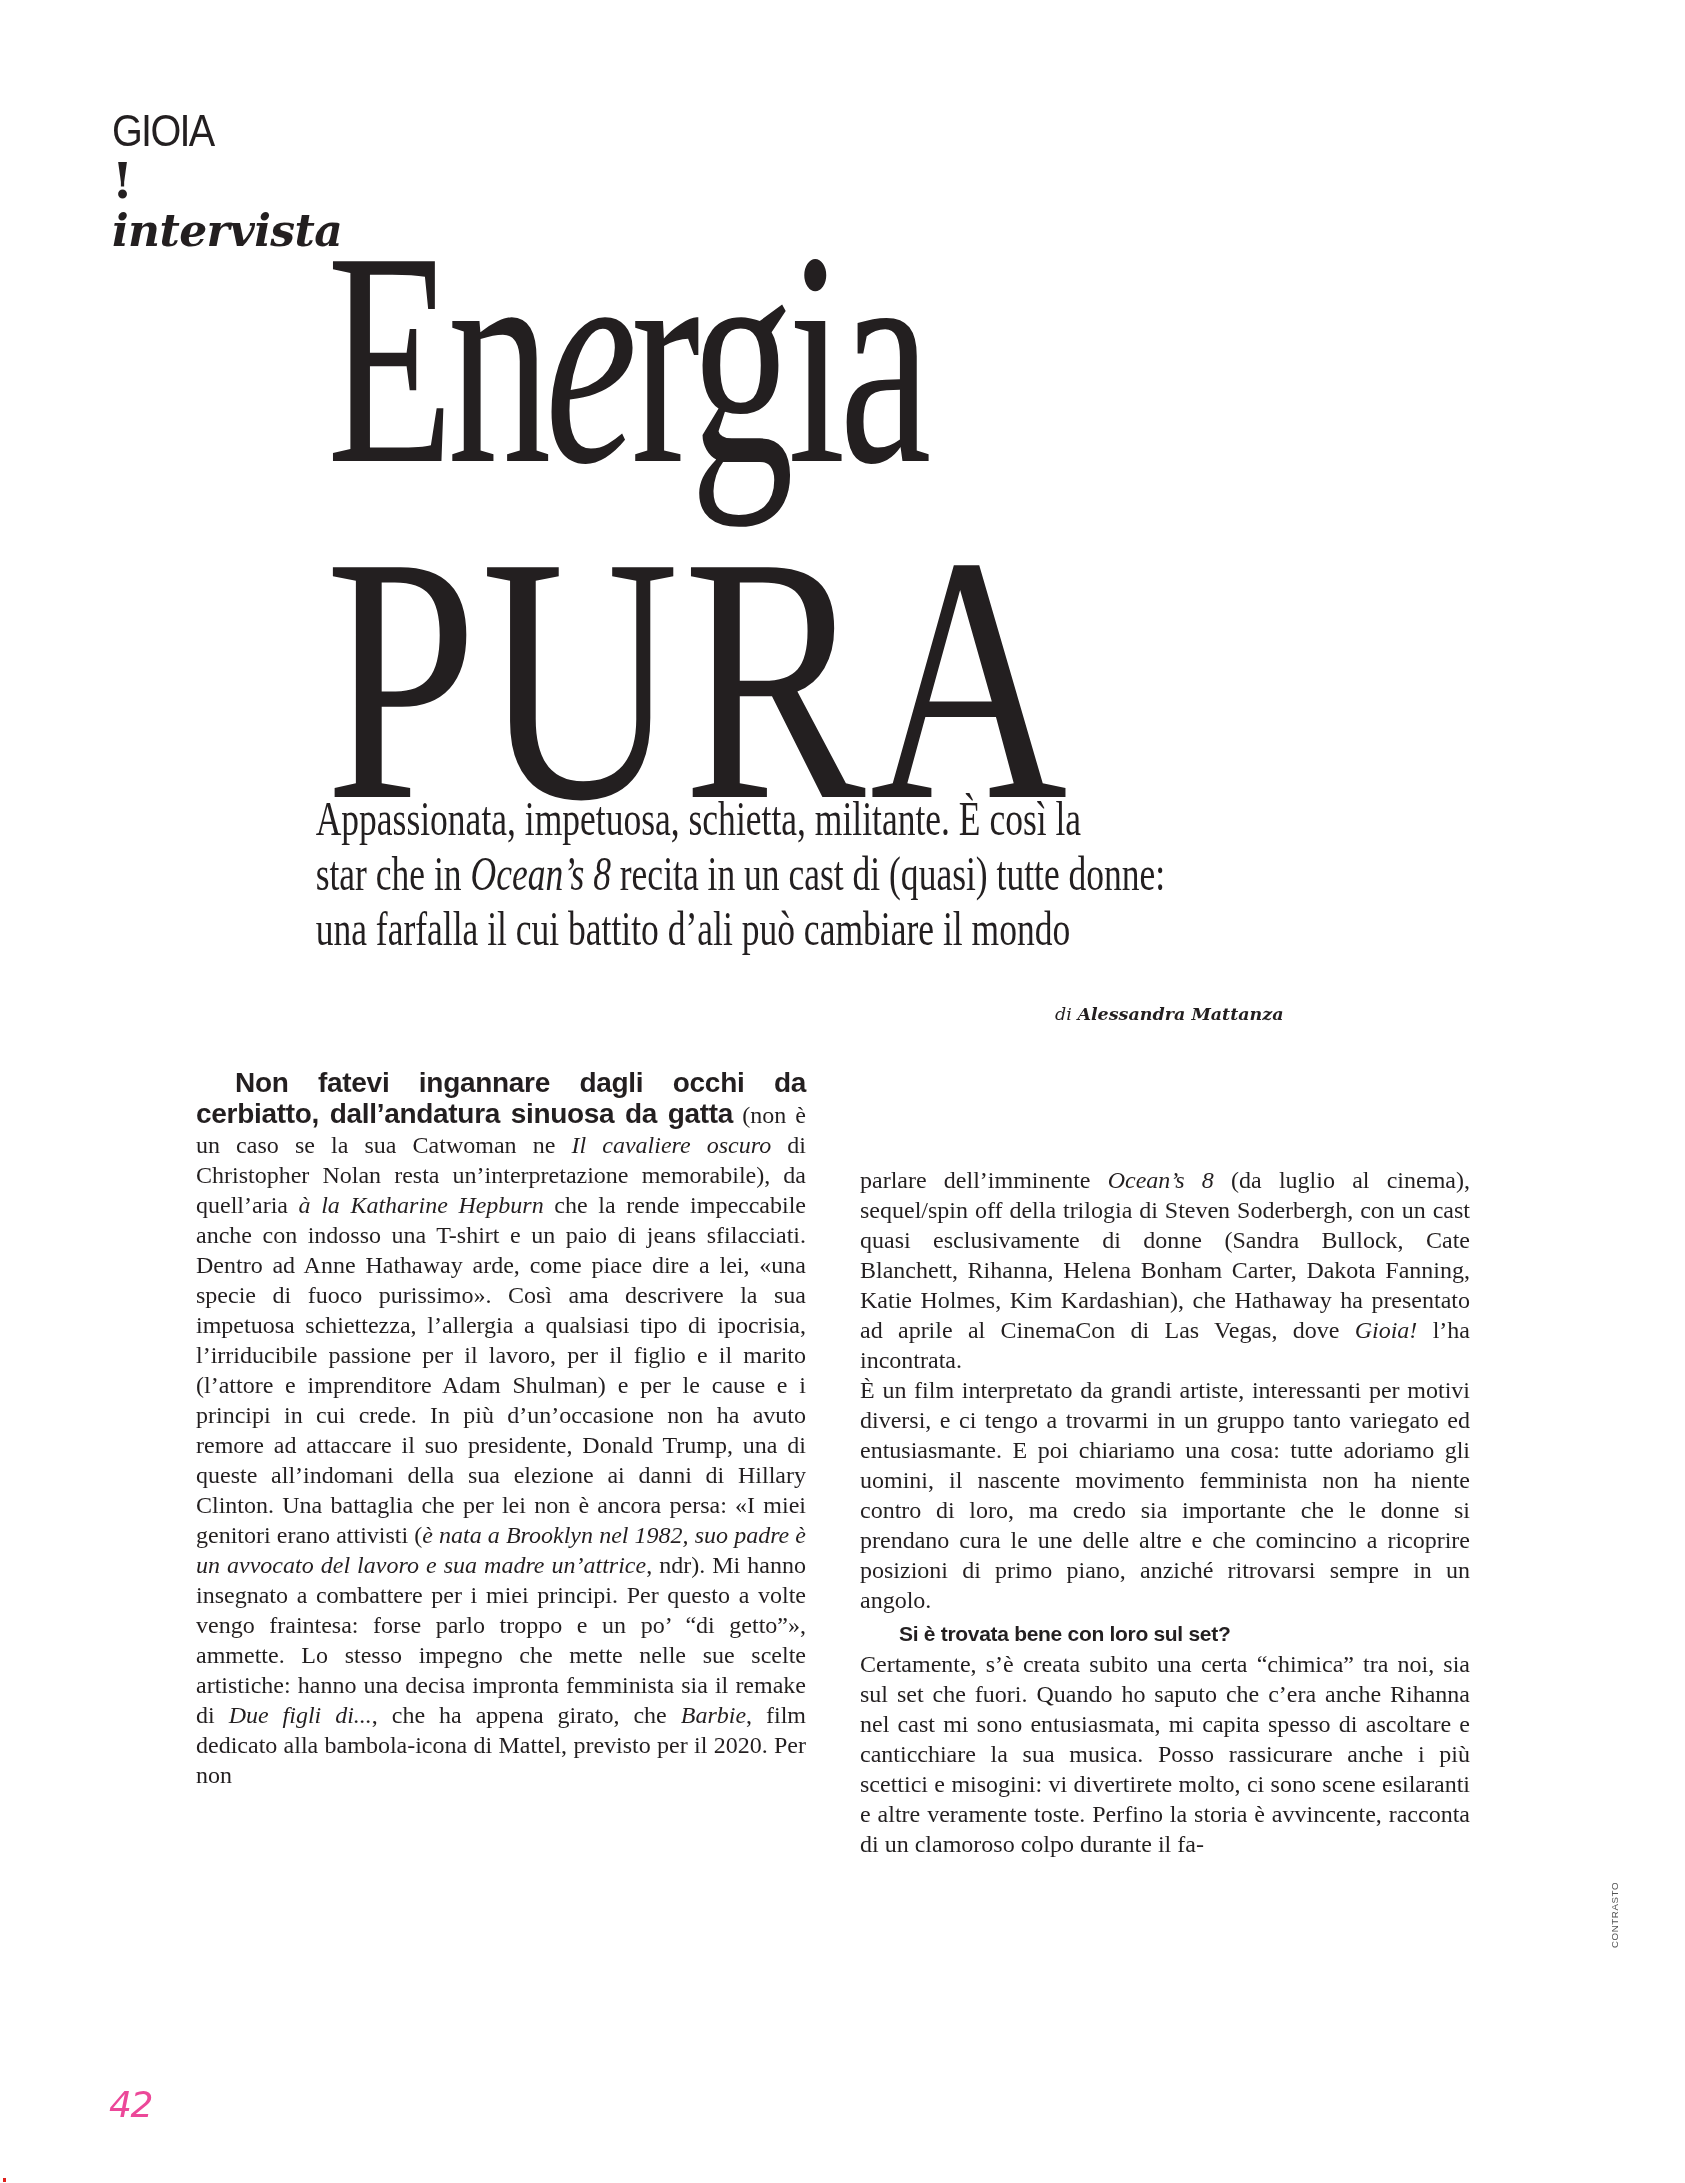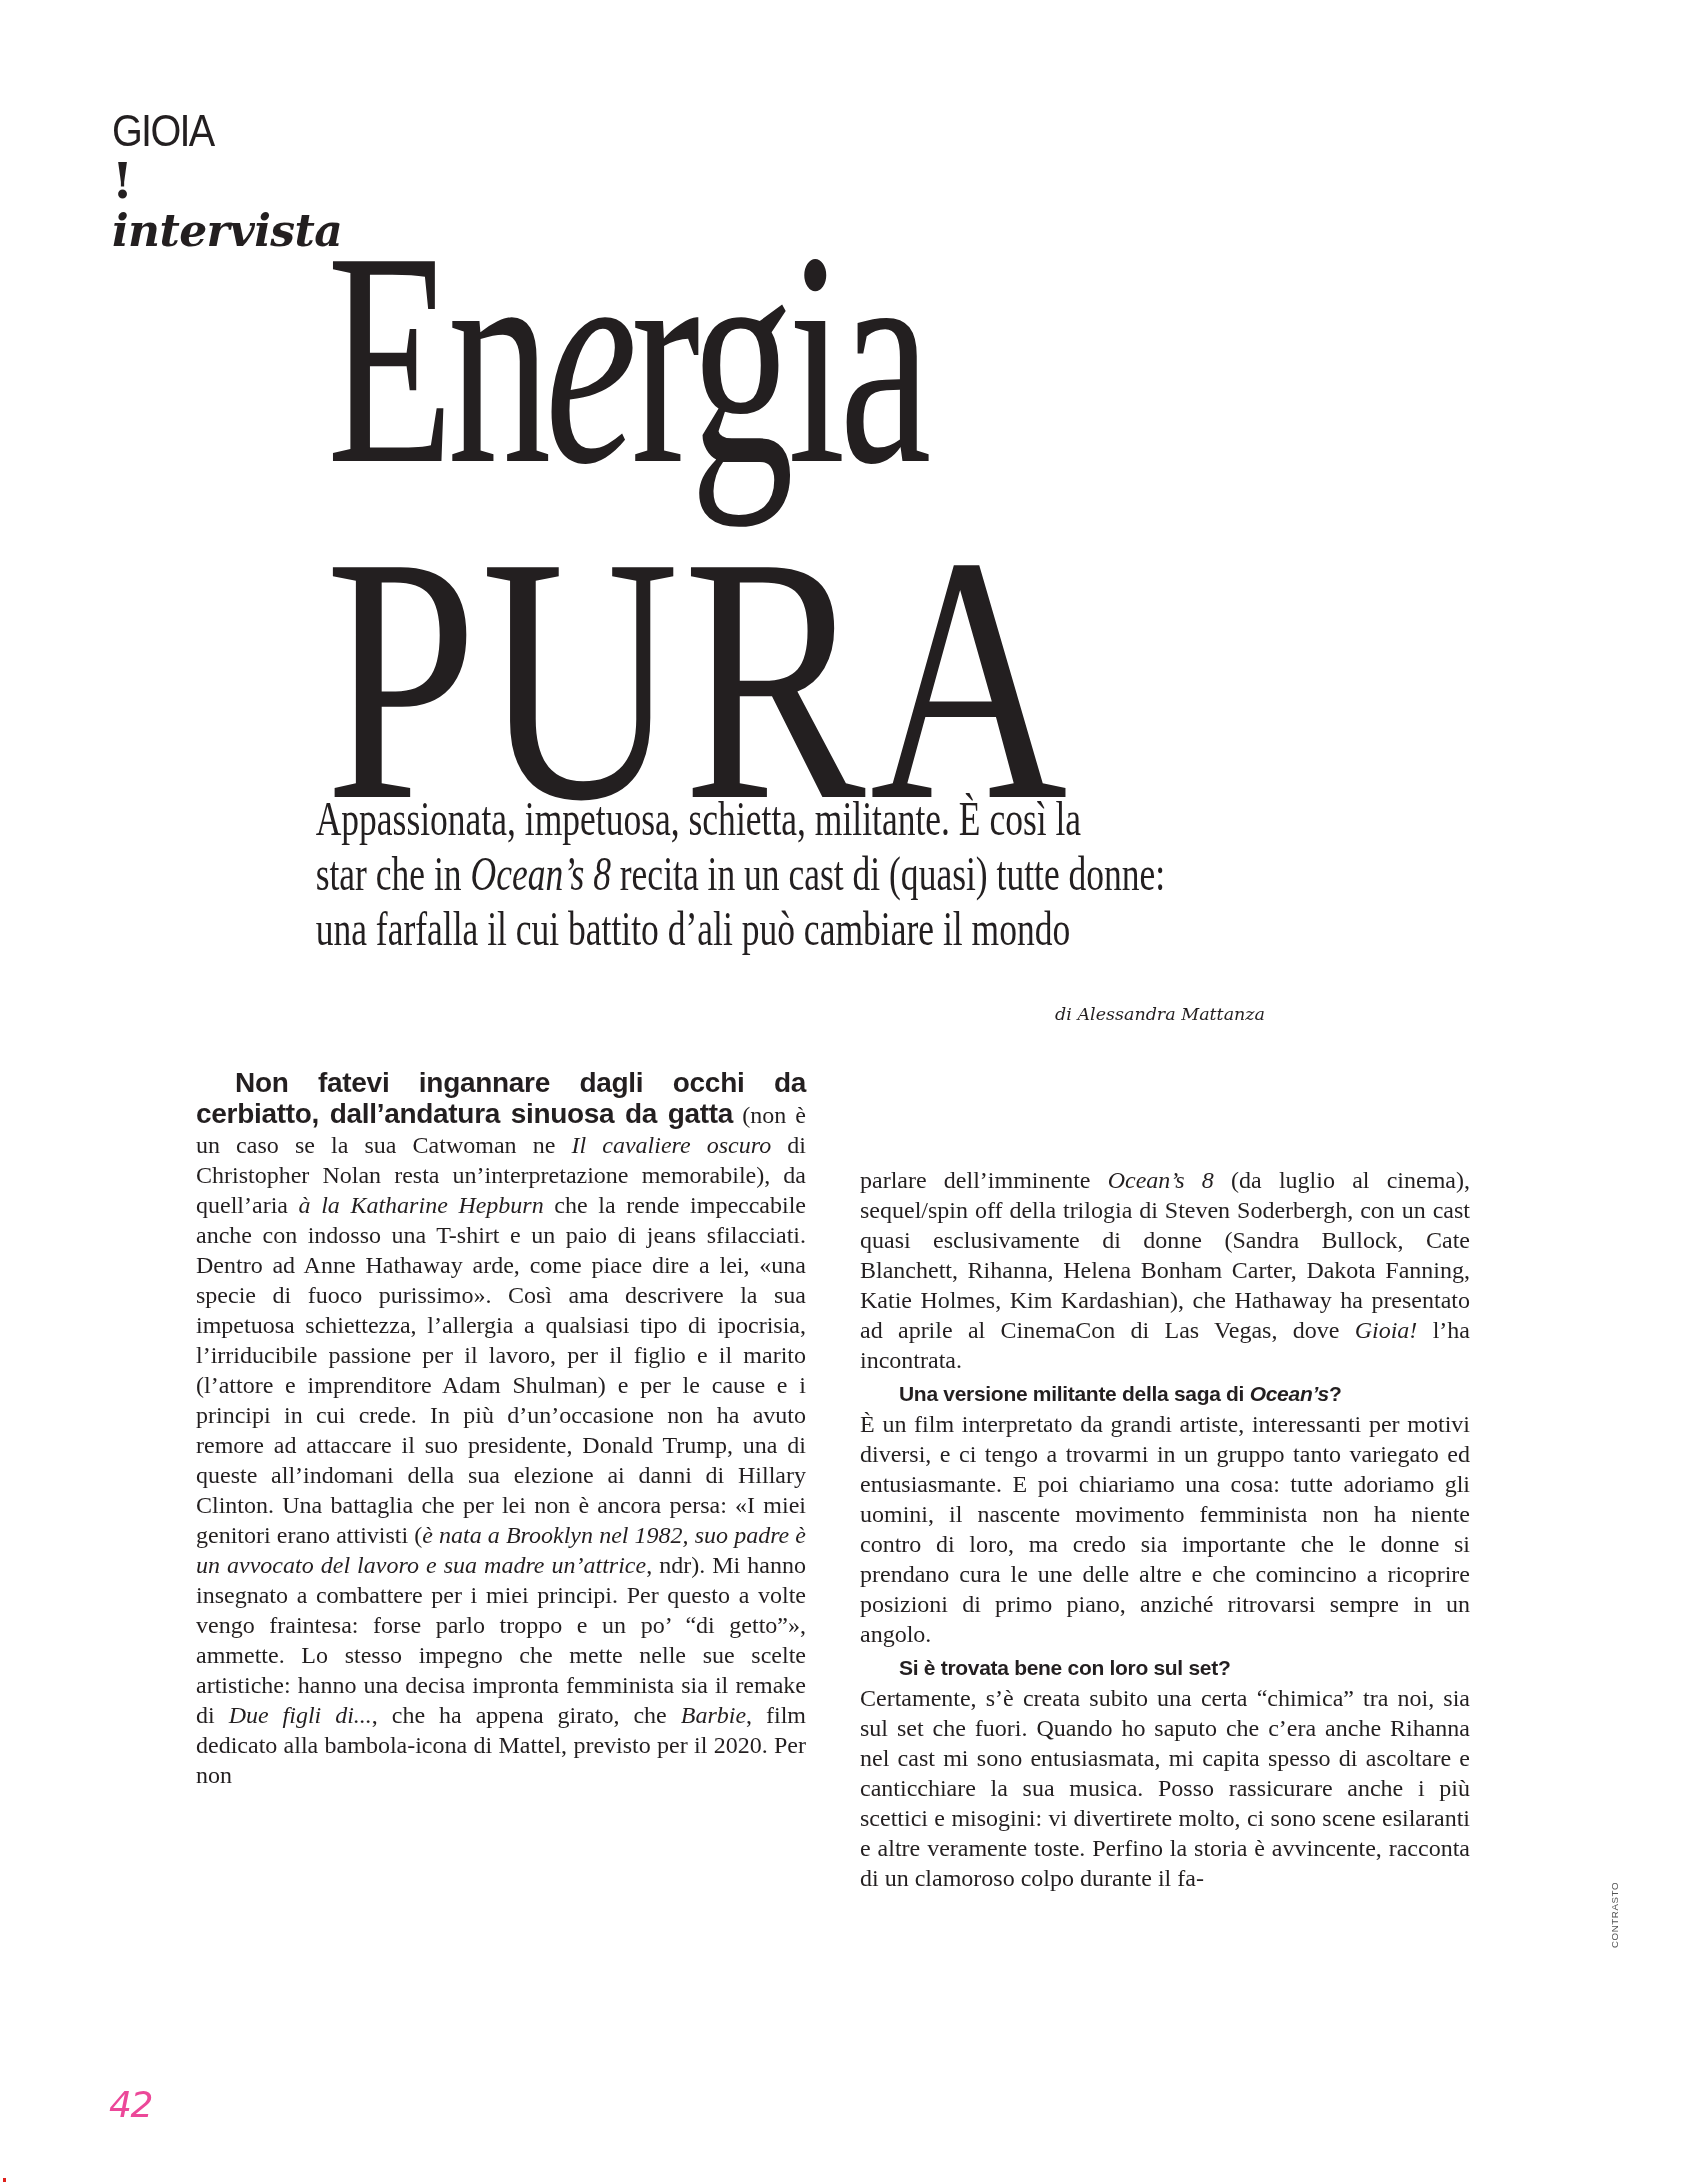--- a/index.html
+++ b/index.html
@@ -39,21 +39,21 @@
     text-align: left; font-family: "Liberation Serif", serif;
     font-size: 48px; line-height: 55px; color: #231f20;
   }
   .deck-line { display: block; white-space: nowrap; transform: scaleX(0.74); transform-origin: center; }
   .deck em { font-style: italic; }
 
   .byline {
     position: absolute; left: 1055px; top: 1004px;
     font-family: "DejaVu Serif", serif; font-size: 17.5px; font-style: italic;
   }
-  .byline b { font-weight: 400; }
+  .byline b { font-weight: 700; }
 
   
   .col {
     position: absolute; width: 610px;
     font-family: "Liberation Serif", serif; font-size: 24px; line-height: 30px;
     text-align: justify; color: #231f20;
   }
   .col-left { left: 196px; top: 1068px; }
   .col-right { left: 860px; top: 1165px; }
   .col p { margin: 0; }
@@ -108,21 +108,20 @@
   <span>di</span>
   <b>Alessandra Mattanza</b>
 </div>
 
 <div class="col col-left">
   <p class="indent"><span class="lead">Non fatevi ingannare dagli occhi da cerbiatto, dall’andatura sinuosa da gatta</span><span> (non è un caso se la sua Catwoman ne </span><em>Il cavaliere oscuro</em><span> di Christopher Nolan resta un’interpretazione memorabile), da quell’aria </span><em>à la Katharine Hepburn</em><span> che la rende impeccabile anche con indosso una T-shirt e un paio di jeans sfilacciati. Dentro ad Anne Hathaway arde, come piace dire a lei, «una specie di fuoco purissimo». Così ama descrivere la sua impetuosa schiettezza, l’allergia a qualsiasi tipo di ipocrisia, l’irriducibile passione per il lavoro, per il figlio e il marito (l’attore e imprenditore Adam Shulman) e per le cause e i principi in cui crede. In più d’un’occasione non ha avuto remore ad attaccare il suo presidente, Donald Trump, una di queste all’indomani della sua elezione ai danni di Hillary Clinton. Una battaglia che per lei non è ancora persa: «I miei genitori erano attivisti (</span><em>è nata a Brooklyn nel 1982, suo padre è un avvocato del lavoro e sua madre un’attrice</em><span>, ndr). Mi hanno insegnato a combattere per i miei principi. Per questo a volte vengo fraintesa: forse parlo troppo e un po’ “di getto”», ammette. Lo stesso impegno che mette nelle sue scelte artistiche: hanno una decisa impronta femminista sia il remake di </span><em>Due figli di...</em><span>, che ha appena girato, che </span><em>Barbie</em><span>, film dedicato alla bambola-icona di Mattel, previsto per il 2020. Per non</span></p>
 </div>
 
 <div class="col col-right">
   <p><span>parlare dell’imminente </span><em>Ocean’s 8</em><span> (da luglio al cinema), sequel/spin off della trilogia di Steven Soderbergh, con un cast quasi esclusivamente di donne (Sandra Bullock, Cate Blanchett, Rihanna, Helena Bonham Carter, Dakota Fanning, Katie Holmes, Kim Kardashian), che Hathaway ha presentato ad aprile al CinemaCon di Las Vegas, dove </span><em>Gioia!</em><span> l’ha incontrata.</span></p>
-  <p class="question"><span>Una versione militante della saga di </span><em>Ocean’s</em><span>?</span></p>
   <p>È un film interpretato da grandi artiste, interessanti per motivi diversi, e ci tengo a trovarmi in un gruppo tanto variegato ed entusiasmante. E poi chiariamo una cosa: tutte adoriamo gli uomini, il nascente movimento femminista non ha niente contro di loro, ma credo sia importante che le donne si prendano cura le une delle altre e che comincino a ricoprire posizioni di primo piano, anziché ritrovarsi sempre in un angolo.</p>
   <p class="question">Si è trovata bene con loro sul set?</p>
   <p>Certamente, s’è creata subito una certa “chimica” tra noi, sia sul set che fuori. Quando ho saputo che c’era anche Rihanna nel cast mi sono entusiasmata, mi capita spesso di ascoltare e canticchiare la sua musica. Posso rassicurare anche i più scettici e misogini: vi divertirete molto, ci sono scene esilaranti e altre veramente toste. Perfino la storia è avvincente, racconta di un clamoroso colpo durante il fa-</p>
 </div>
 
 <div class="credit">CONTRASTO</div>
 
 <div class="folio">42</div>
 
 <div class="corner-mark"></div>

